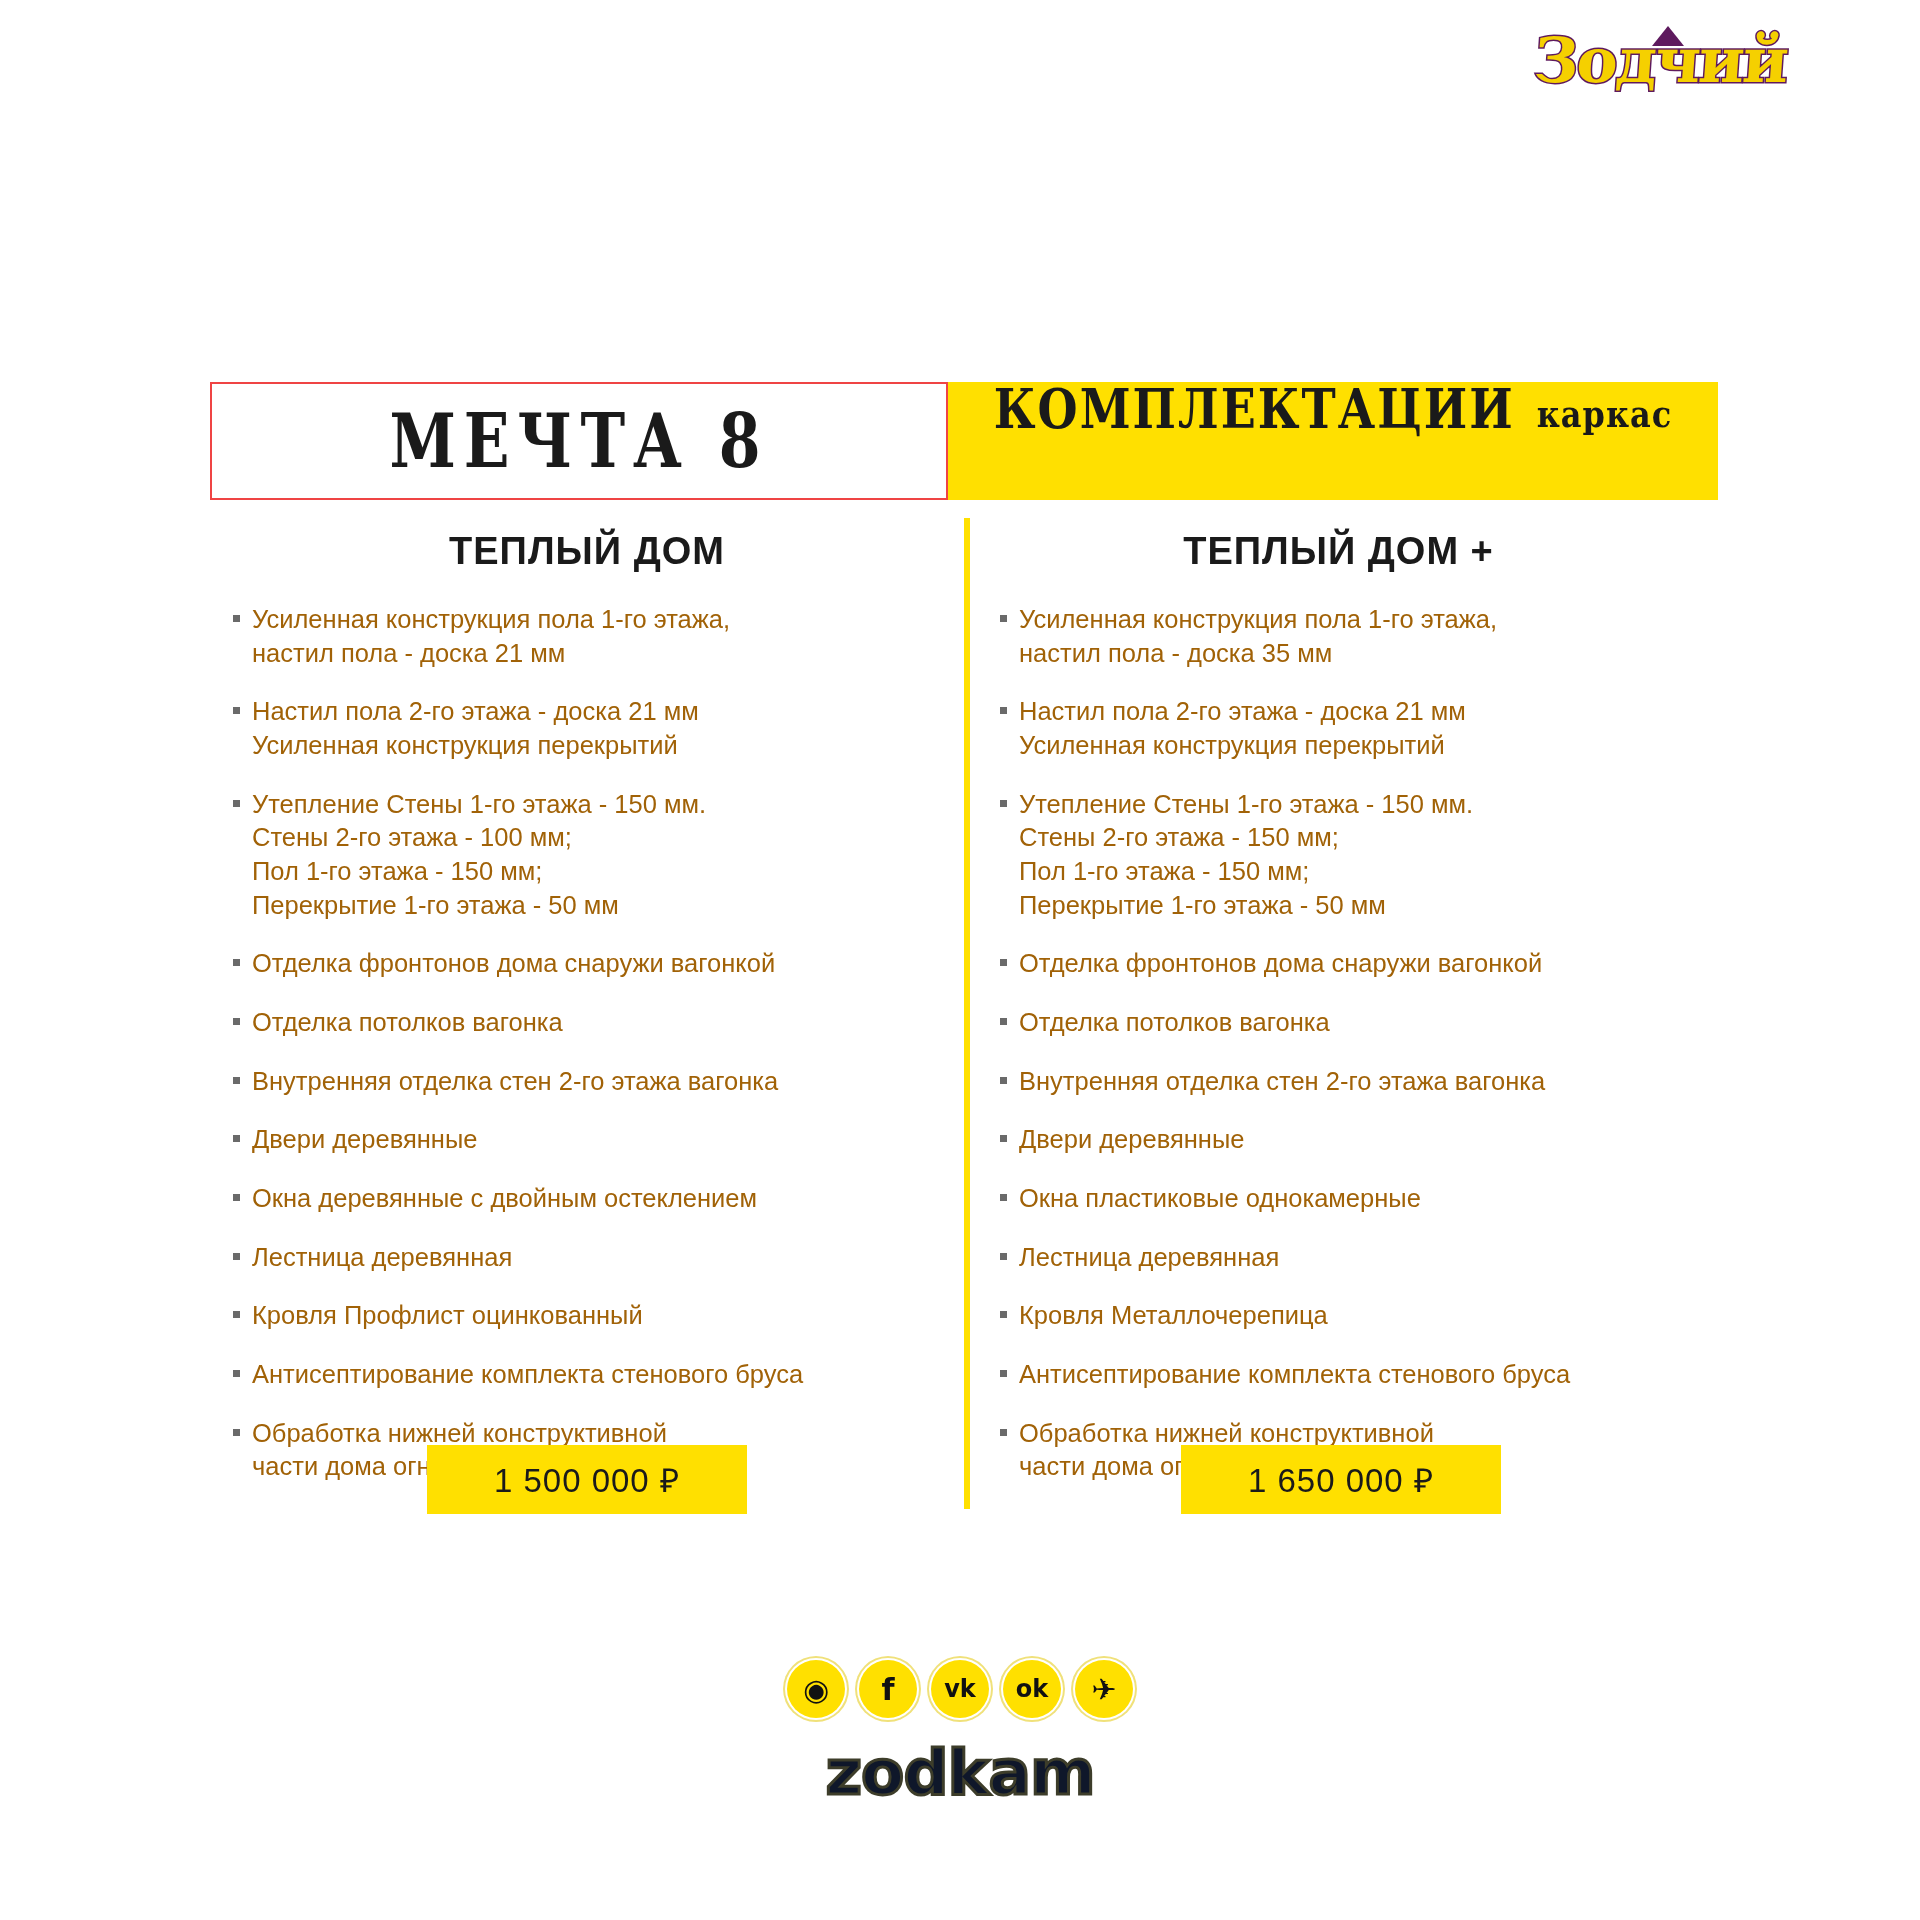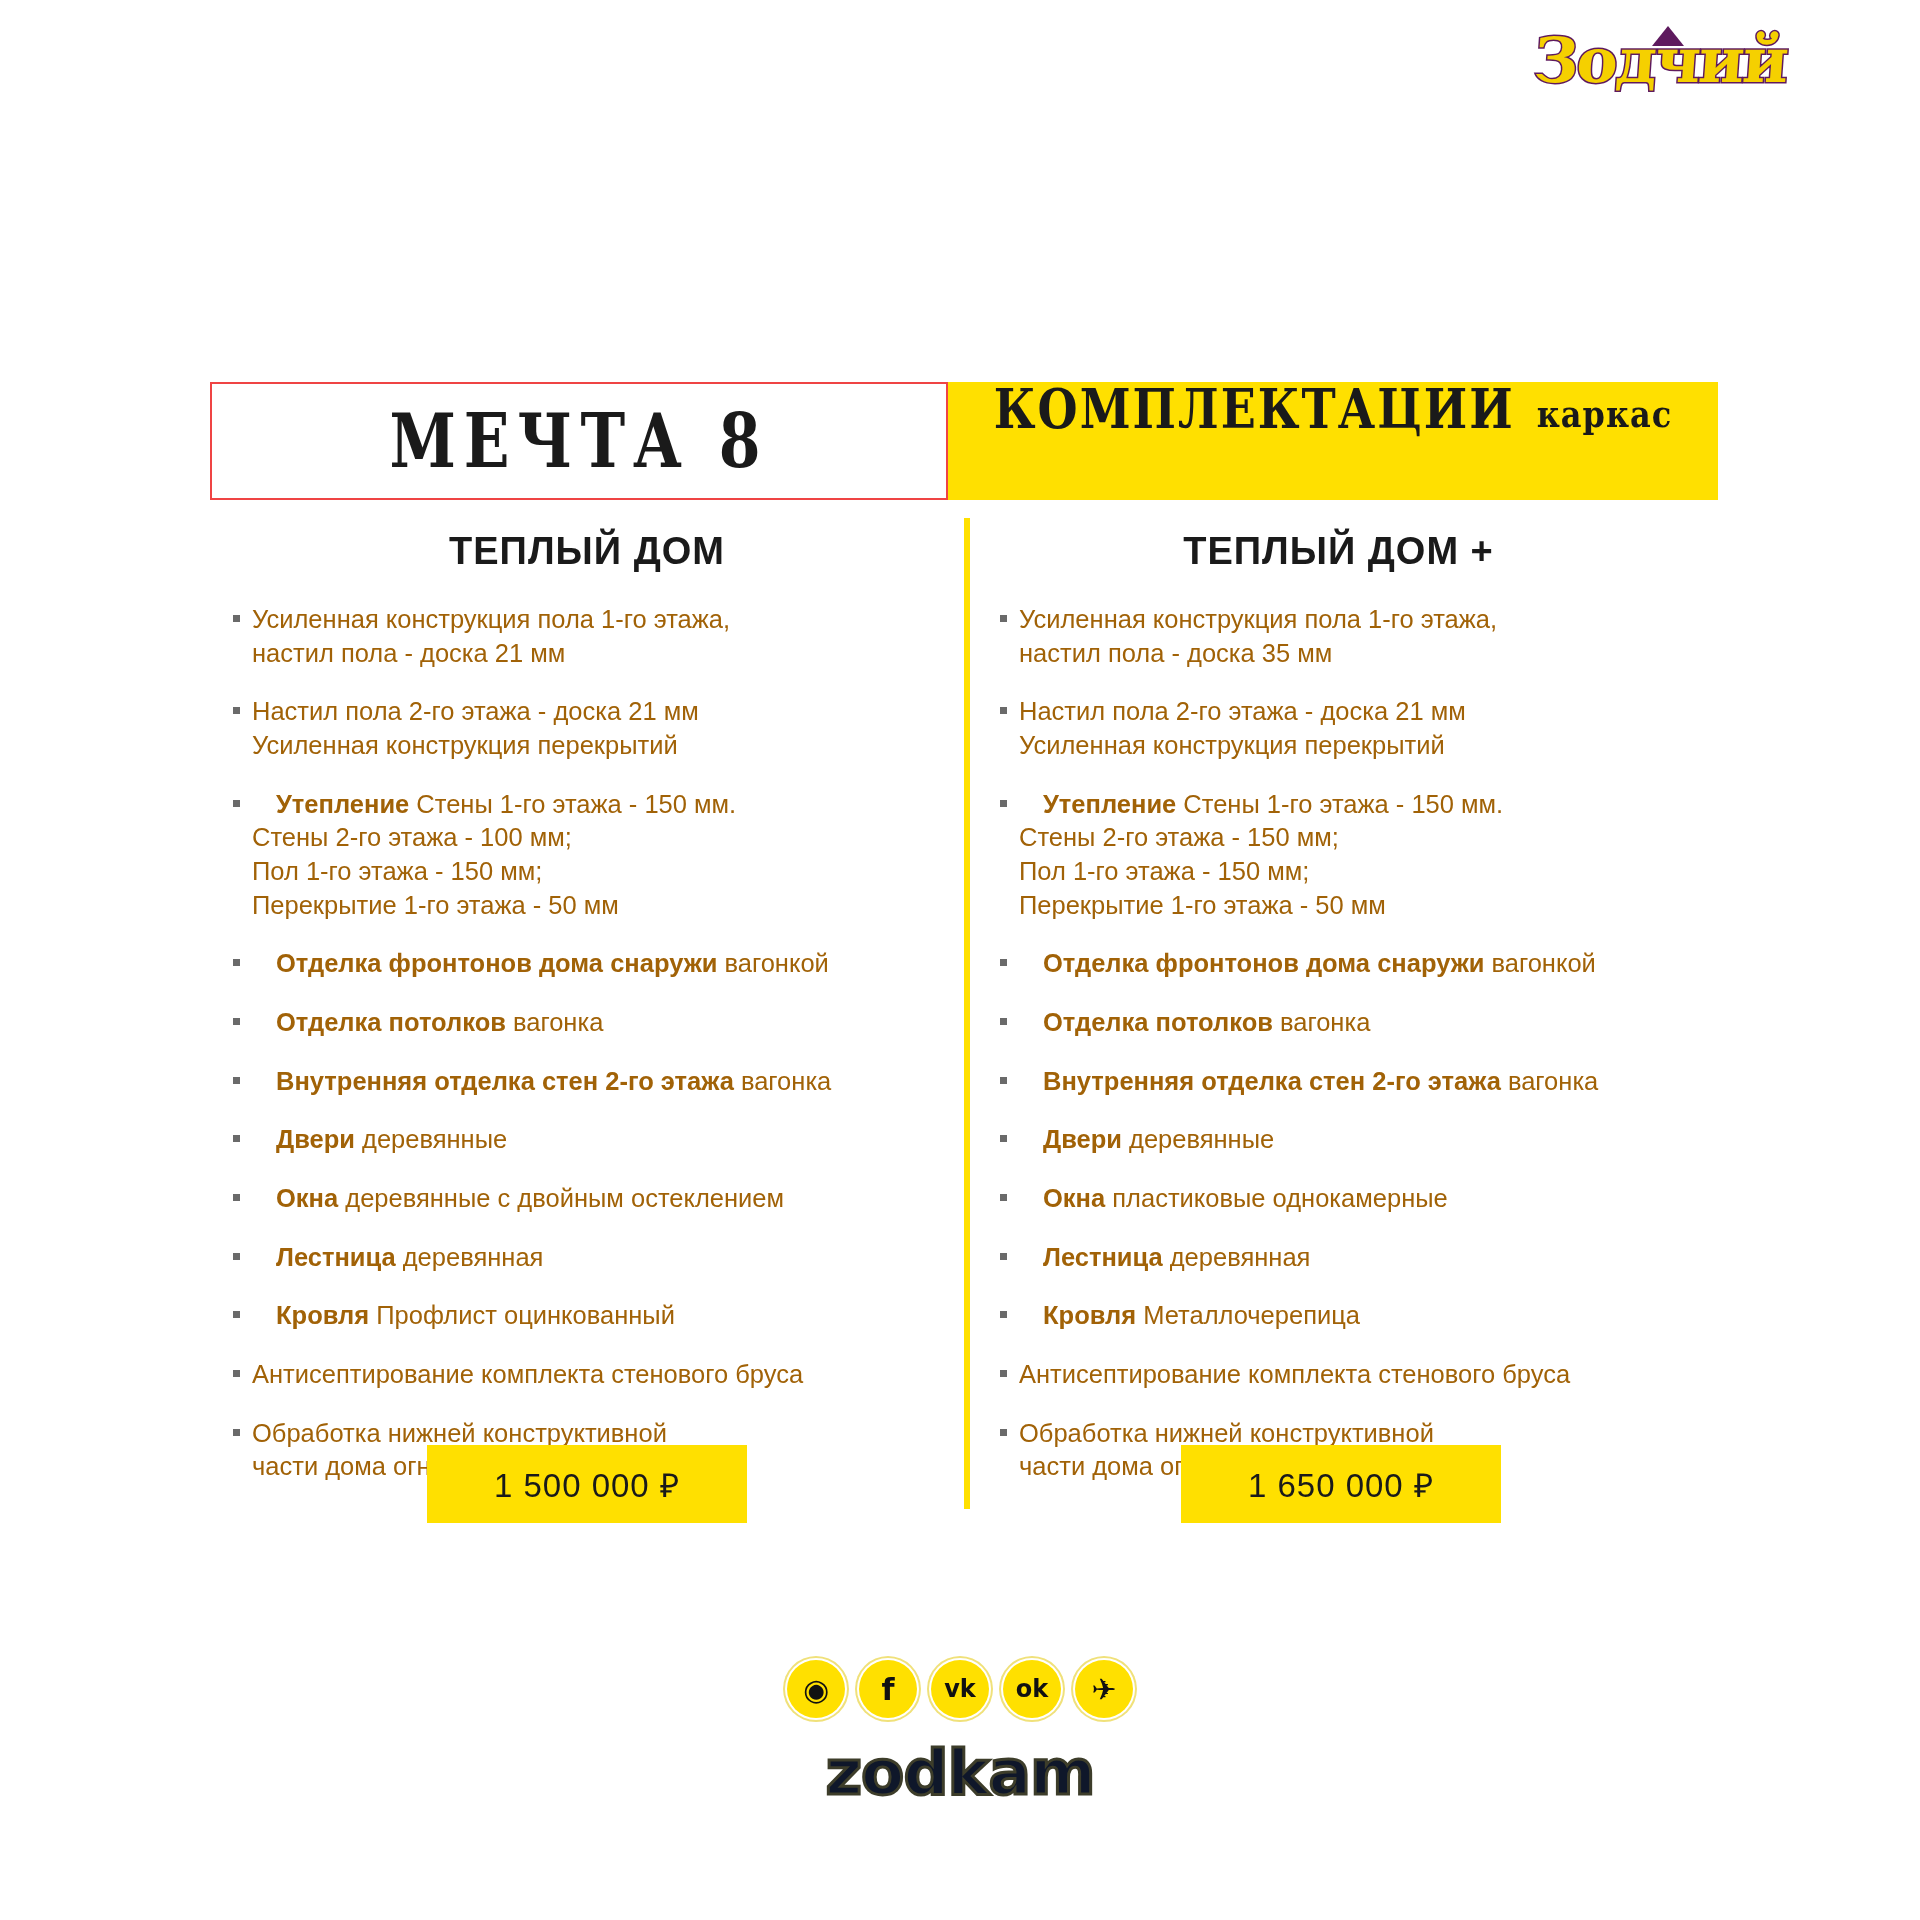--- a/index.html
+++ b/index.html
@@ -142,40 +142,40 @@
   }
   ul.features li::before {
     content: "";
     position: absolute;
     left: -19px;
     top: 12px;
     width: 7px;
     height: 7px;
     background: #6a6a6a;
   }
-  ul.features li b { font-weight: bold; margin-left: 24px; }
+  ul.features li b { font-weight: normal; }
   .lineblock { display: block; }
 
   
   .prices {
     position: absolute;
     top: 1445px;
     left: 210px;
     width: 1508px;
     display: flex;
   }
   .price-cell {
     width: 754px;
     display: flex;
     justify-content: center;
   }
   .price-box {
     background: #ffe000;
     width: 320px;
-    height: 78px;
+    height: 69px;
     display: flex;
     align-items: center;
     justify-content: center;
     font-size: 33px;
     letter-spacing: 1px;
   }
 
   
   .footer {
     position: absolute;

